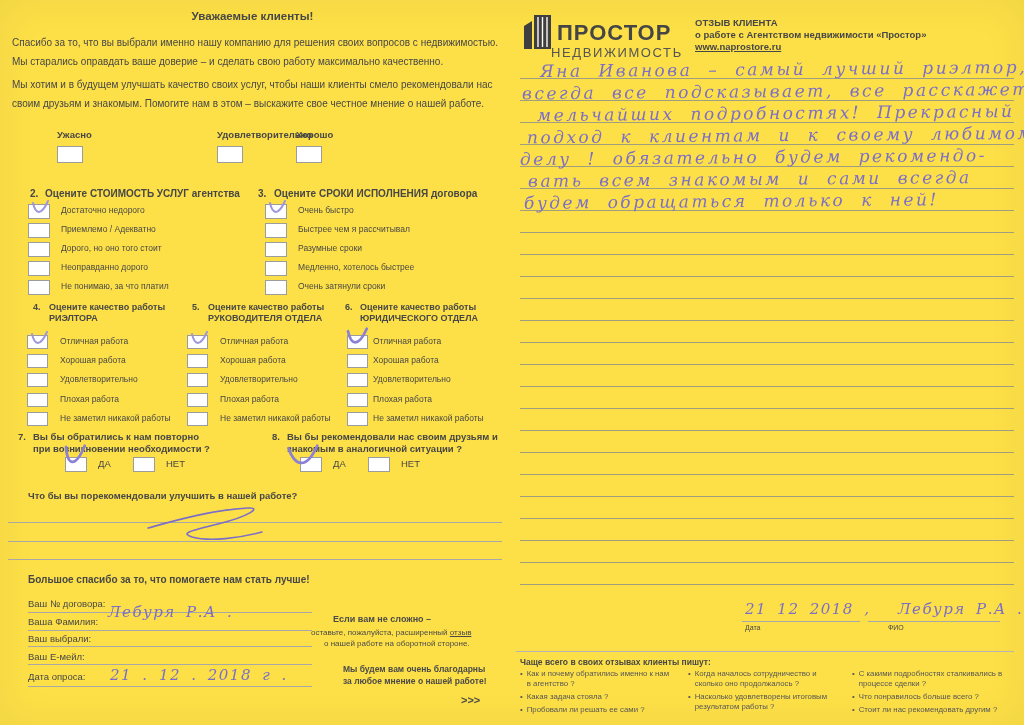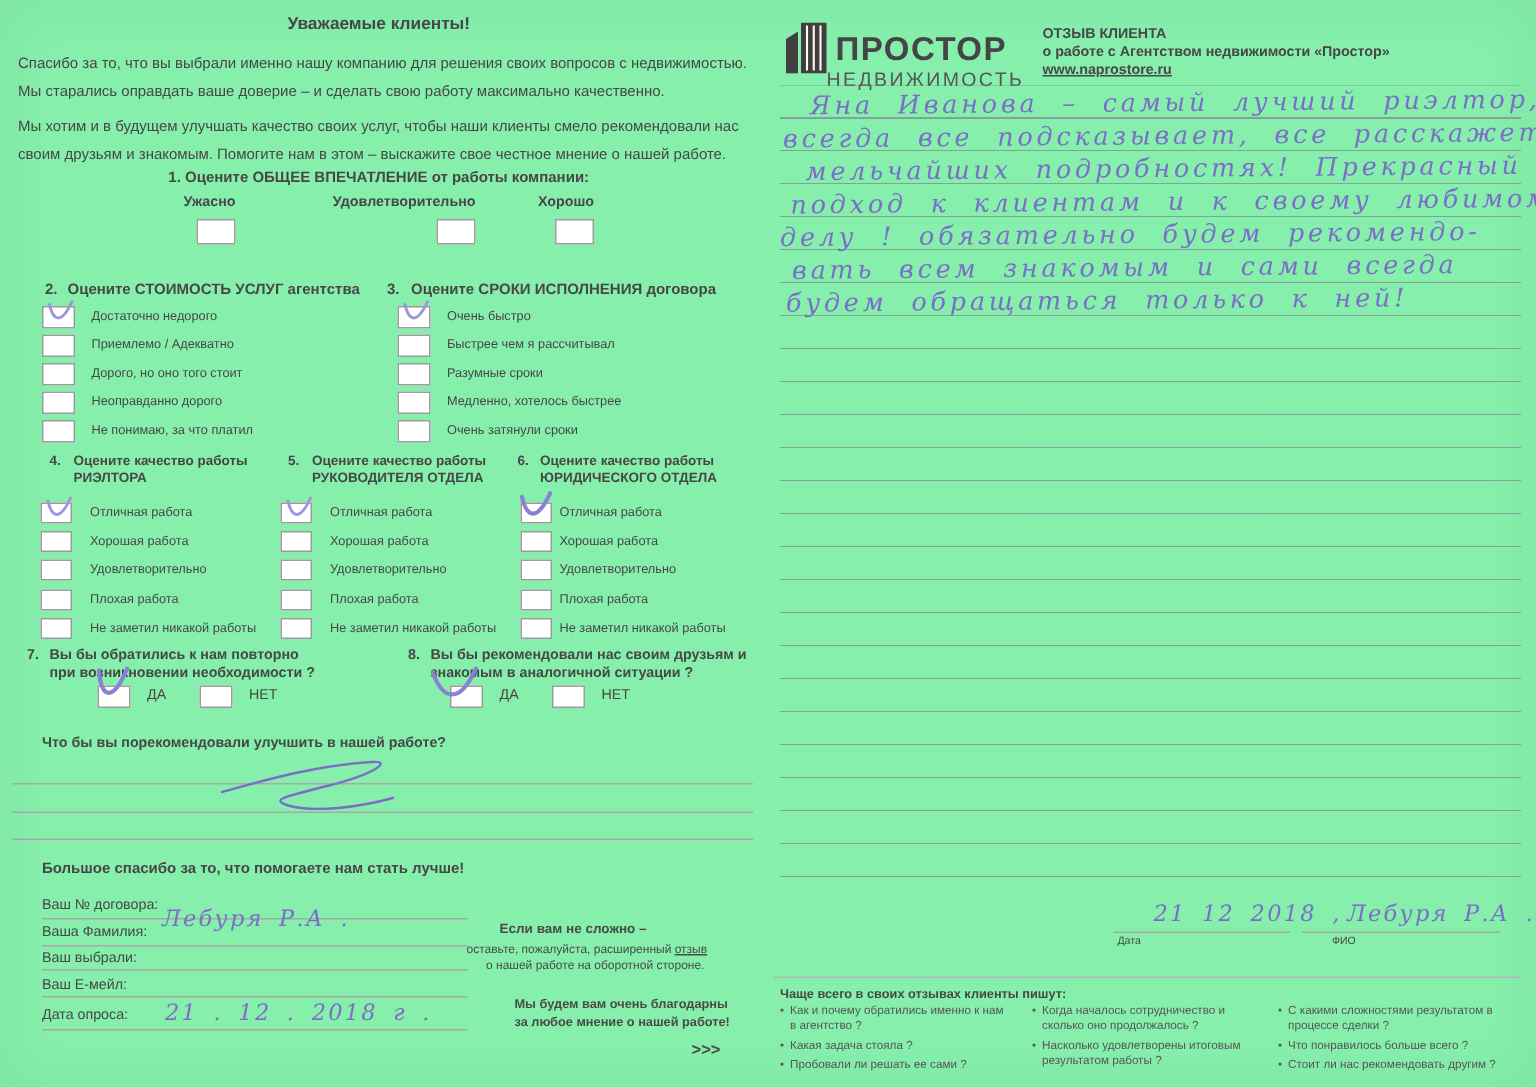--- a/index.html
+++ b/index.html
@@ -1,16 +1,16 @@
 <!DOCTYPE html>
 <html><head>
 <meta charset="utf-8">
 <style>
   html,body{margin:0;padding:0;background:#e8e6e2;}
-  #app{position:relative;width:1024px;height:725px;margin:0 auto;background:#86efac;
+  #app{position:relative;width:1024px;height:725px;margin:0 auto;background:#fde047;
        font-family:"Liberation Sans",sans-serif;color:#474747;overflow:hidden;
        box-shadow:inset 0 0 40px rgba(0,0,0,0.06);}
   .t{position:absolute;white-space:nowrap;}
   .b{font-weight:bold;}
   .c{text-align:center;}
   .wrap{white-space:normal;}
   
   .s7{font-size:7px}.s8{font-size:8px}.s85{font-size:8.5px}
   .s9{font-size:9px}.s95{font-size:9.5px}.s10{font-size:10px}.s11{font-size:11px}.s115{font-size:11.5px}
   .intro{font-size:10px;line-height:1.85;}
@@ -21,21 +21,21 @@
   .opt.sm .cb{width:21px;height:14px;}
   .opt .ol{position:absolute;left:33px;top:1px;font-size:8.5px;white-space:nowrap;}
   .opt.sm .ol{left:33px;}
   .opt.sm.q6 .ol{left:26px;}
   .mark{display:none;position:absolute;left:0;top:-5px;width:24px;height:20px;overflow:visible;}
   .mark path{fill:none;stroke:#9e96da;stroke-width:2;stroke-linecap:round;}
   .cb.on .mark{display:block;}
   .bigmark .mark{left:-5px;top:-9px;width:30px;height:26px;}
   .bigmark .mark path{stroke:#8b80d4;stroke-width:2.2;}
   
-  .scale{position:absolute;top:129px;width:100px;text-align:right;}
+  .scale{position:absolute;top:129px;width:100px;text-align:left;}
   .slabel{font-weight:bold;font-size:9.5px;}
   .scale .cb{position:relative;display:inline-block;width:26px;height:17px;margin-top:6px;}
   
   .uline{position:absolute;height:1px;background:#a8a8a8;}
   .ruled{position:absolute;left:520px;top:57px;width:494px;height:529px;
          background:repeating-linear-gradient(to bottom,transparent 0,transparent 21px,rgba(130,136,146,.75) 21px,rgba(130,136,146,.75) 22px);}
   
   .hand{position:absolute;font-family:"DejaVu Serif",serif;font-style:italic;color:#7b6ec9;white-space:nowrap;}
   .rev{font-size:17px;letter-spacing:2.5px;word-spacing:8px;transform:rotate(-.5deg);}
   .sig{font-size:15px;letter-spacing:1.5px;word-spacing:4px;}
@@ -52,21 +52,20 @@
 </head>
 <body>
 
 <div id="app">
 
   <div class="t b s115 c" style="left:0;top:10px;width:505px">Уважаемые клиенты!</div>
 
   <div class="t intro wrap" style="left:12px;top:34px;width:490px">Спасибо за то, что вы выбрали именно нашу компанию для решения своих вопросов с недвижимостью. Мы старались оправдать ваше доверие – и сделать свою работу максимально качественно.</div>
   <div class="t intro wrap" style="left:12px;top:76px;width:490px">Мы хотим и в будущем улучшать качество своих услуг, чтобы наши клиенты смело рекомендовали нас своим друзьям и знакомым. Помогите нам в этом – выскажите свое честное мнение о нашей работе.</div>
 
-  <div class="t b s10 c" style="left:0;top:113px;width:505px">1.   Оцените ОБЩЕЕ ВПЕЧАТЛЕНИЕ от работы компании:</div>
 
   <div class="scale" style="left:57px">
     <div class="slabel">Ужасно</div>
     <span class="cb"></span>
   </div>
   <div class="scale" style="left:217px">
     <div class="slabel">Удовлетворительно</div>
     <span class="cb"></span>
   </div>
   <div class="scale" style="left:296px">
@@ -297,21 +296,21 @@
   <div class="ruled"></div>
 
   <div class="hand rev" style="left:540px;top:59px">Яна Иванова – самый лучший риэлтор,</div>
   <div class="hand rev" style="left:522px;top:81px">всегда все подсказывает, все расскажет в</div>
   <div class="hand rev" style="left:537px;top:103px">мельчайших подробностях!  Прекрасный</div>
   <div class="hand rev" style="left:527px;top:125px">подход к клиентам  и  к своему любимому</div>
   <div class="hand rev" style="left:520px;top:147px">делу !    обязательно будем рекомендо-</div>
   <div class="hand rev" style="left:528px;top:169px">вать всем знакомым и сами всегда</div>
   <div class="hand rev" style="left:524px;top:191px">будем обращаться только к ней!</div>
 
-  <div class="hand sig" style="left:769px;top:600px">21  12  2018 ,</div>
+  <div class="hand sig" style="left:745px;top:600px">21  12  2018 ,</div>
   <div class="uline" style="left:742px;top:621px;width:118px"></div>
   <div class="t s7" style="left:745px;top:624px">Дата</div>
   <div class="hand sig" style="left:898px;top:600px">Лебуря  Р.А .</div>
   <div class="uline" style="left:868px;top:621px;width:132px"></div>
   <div class="t s7" style="left:888px;top:624px">ФИО</div>
 
   <div class="uline" style="left:516px;top:651px;width:498px;background:#b5b5b5"></div>
   <div class="t b s85" style="left:520px;top:657px">Чаще всего в своих отзывах клиенты пишут:</div>
 
   <div class="fcol" style="left:520px;width:152px">
@@ -334,21 +333,21 @@
         <span>Когда началось сотрудничество и сколько оно продолжалось ?</span>
       </div>
     <div class="fitem">
         <span class="dot">•</span>
         <span>Насколько удовлетворены итоговым результатом работы ?</span>
       </div>
   </div>
   <div class="fcol" style="left:852px;width:160px">
     <div class="fitem">
         <span class="dot">•</span>
-        <span>С какими сложностями результатом в процессе сделки ?</span>
+        <span>С какими подробностях сталкивались в процессе сделки ?</span>
       </div>
     <div class="fitem">
         <span class="dot">•</span>
         <span>Что понравилось больше всего ?</span>
       </div>
     <div class="fitem">
         <span class="dot">•</span>
         <span>Стоит ли нас рекомендовать другим ?</span>
       </div>
   </div>

